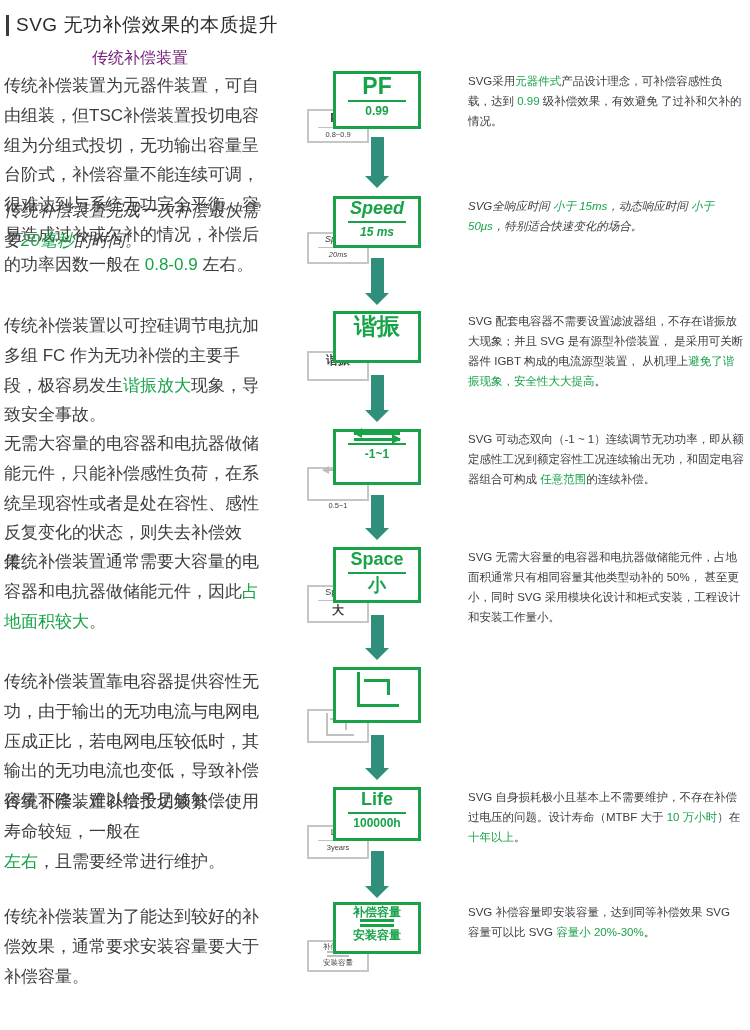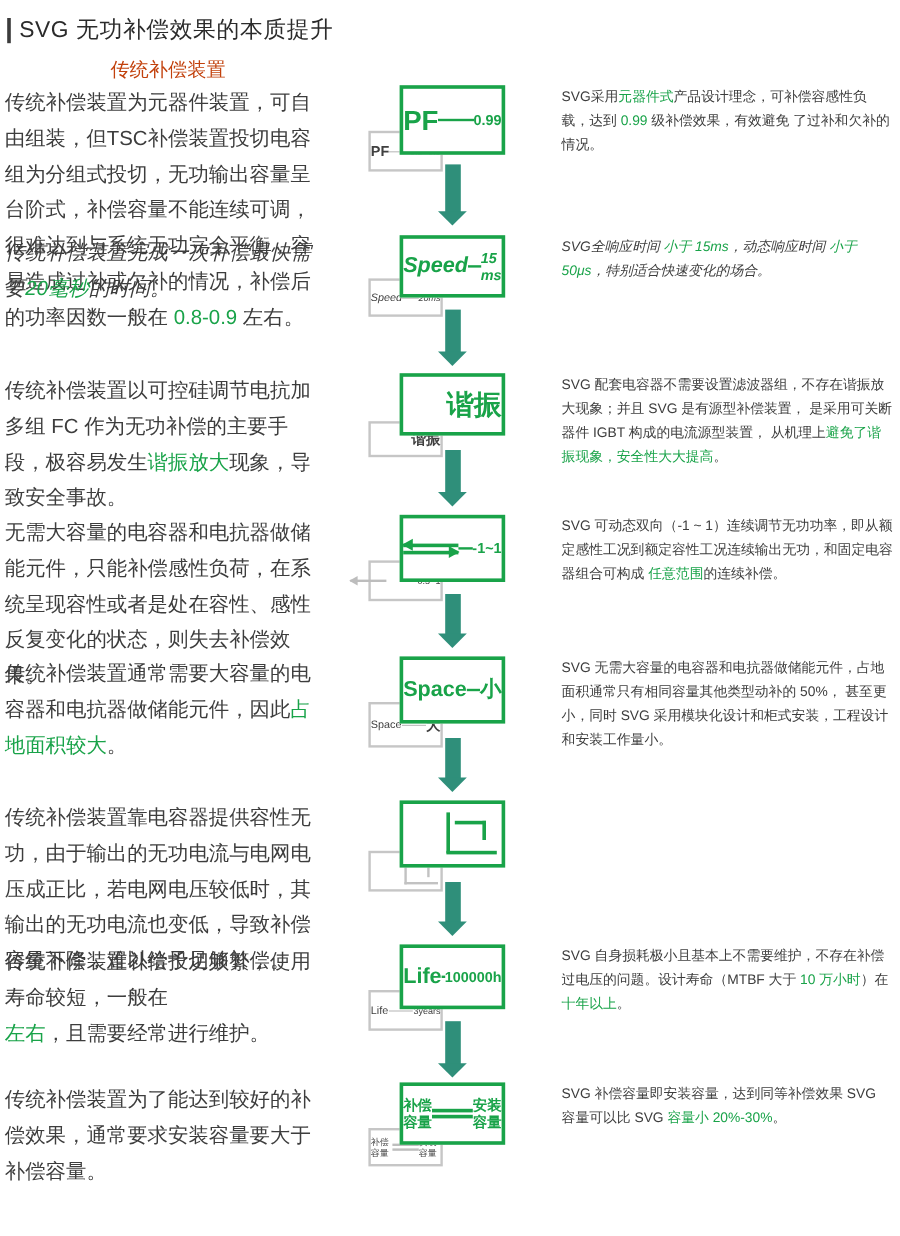--- a/index.html
+++ b/index.html
@@ -30,21 +30,21 @@
   }
   .title-bar .title-text {
     font-size: 19px;
     color: #2b2b2b;
     letter-spacing: .5px;
   }
   .subtitle {
     text-align: left;
     padding-left: 92px;
     font-size: 16px;
-    color: #c2410c;
+    color: #701a75;
     margin-top: 6px;
     margin-bottom: 2px;
   }
   
   .rows { position: relative; }
   .row {
     display: flex;
     align-items: flex-start;
     width: 750px;
   }
@@ -73,23 +73,23 @@
   
   .icon-wrap { position: relative; width: 140px; height: 100%; }
   .icon-box {
     position: absolute;
     left: 28px;
     top: 0;
     width: 88px;
     border: 3px solid #19a349;
     background: #fff;
     display: flex;
-    flex-direction: row;
+    flex-direction: column;
     align-items: center;
-    justify-content: flex-end;
+    justify-content: flex-start;
     color: #19a349;
     z-index: 3;
   }
   .icon-box.ghost {
     border-color: #c6c6c6;
     color: #404040;
     left: 2px;
     width: 62px;
     z-index: 1;
     border-width: 2px;

